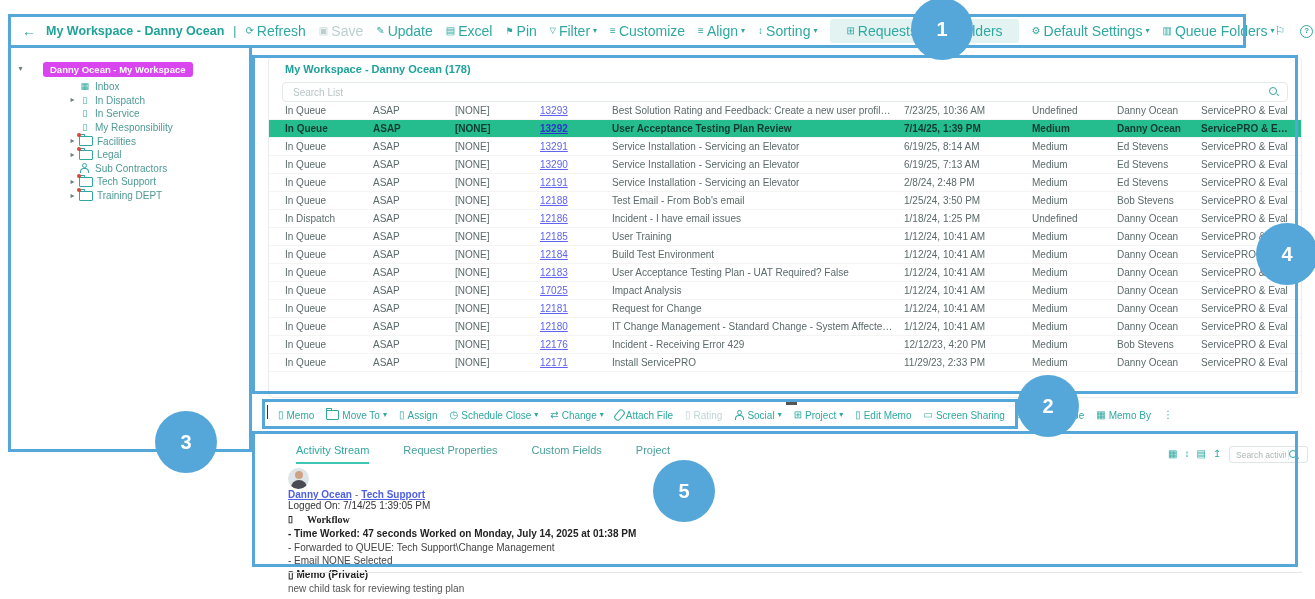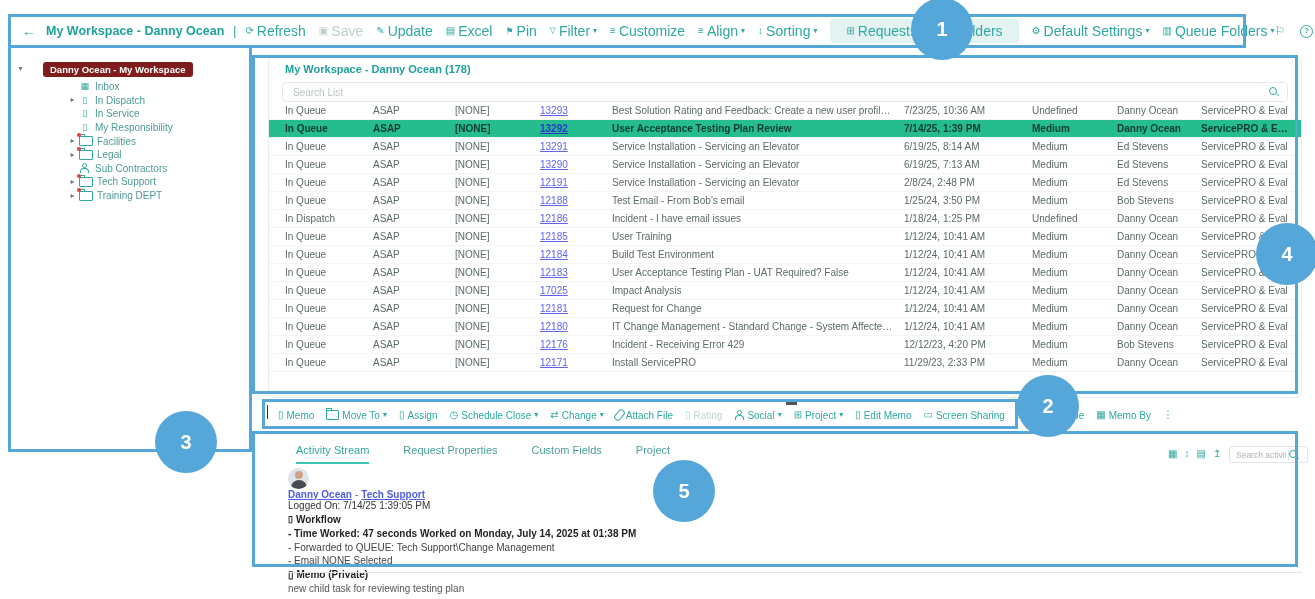--- a/index.html
+++ b/index.html
@@ -68,21 +68,21 @@
   .tb-right{margin-left:auto;display:flex;align-items:center;gap:15px;padding-right:24px;color:#2fa8a1;}
 
   
   .tree{position:absolute;left:12px;top:61px;width:238px;font-size:10px;}
   .trow{display:flex;align-items:center;height:13.6px;color:#4d9a95;cursor:pointer;}
   .trow.root{padding-left:2px;margin-bottom:3px;height:16px;}
   .trow.child{padding-left:54px;}
   .trow .tarrow{width:13px;flex:0 0 13px;color:#6d7d7d;}
   .trow .ticon{width:12px;flex:0 0 12px;margin-right:4px;color:#2fa8a1;font-size:9px;}
   .trow .tlabel{overflow:hidden;white-space:nowrap;}
-  .trow.selected .tlabel{background:#7f1d1d;color:#fff;font-weight:bold;padding:2px 7px;border-radius:3px;font-size:9.5px;}
+  .trow.selected .tlabel{background:#d946ef;color:#fff;font-weight:bold;padding:2px 7px;border-radius:3px;font-size:9.5px;}
 
   
   .gridcard{position:absolute;left:268px;top:56px;width:1034px;height:342px;background:#fff;
             border:1px solid #ececec;border-radius:6px;box-sizing:border-box;padding-top:6px;overflow:hidden;}
   .panel-title{font-size:11px;font-weight:bold;color:#1fa29a;margin:0 0 7px 16px;}
   .gsearch{display:flex;align-items:center;margin:1px 13px 0;height:20px;border:1px solid #e3e9e9;border-radius:4px;
            box-sizing:border-box;padding:0 8px;color:#2fa8a1;}
   .gsearch input{flex:1;border:none;outline:none;font-size:10px;font-family:"Liberation Sans",sans-serif;color:#5c6a6a;}
   .gsearch input::placeholder{color:#b9c5c5;}
   .ghead,.growg{display:grid;grid-template-columns:88px 82px 85px 72px 292px 128px 85px 84px 1fr;padding-left:16px;}
@@ -118,21 +118,21 @@
 
   .activity{position:absolute;left:288px;top:468px;width:920px;font-size:10px;color:#444;}
   .a-head{display:flex;align-items:flex-start;margin-bottom:2px;flex-direction:column;}
   .avatar{width:21px;height:21px;border-radius:50%;background:#dde5e9;position:relative;overflow:hidden;flex:0 0 21px;margin-right:7px;}
   .avatar::before{content:"";position:absolute;left:6.5px;top:3px;width:8px;height:8px;border-radius:50%;background:#cfa284;}
   .avatar::after{content:"";position:absolute;left:2.5px;top:12px;width:16px;height:10px;border-radius:8px 8px 0 0;background:#4a4a52;}
   .a-links{line-height:11px;}
   .a-links a{color:#4f5fe3;font-weight:bold;text-decoration:underline;cursor:pointer;}
   .a-links .dash{color:#666;margin:0 3px;}
   .a-logged{color:#333;line-height:12px;}
-  .a-section{font-weight:bold;color:#222;display:flex;align-items:center;gap:3px;margin:1px 0 3px;}
+  .a-section{font-weight:bold;color:#222;display:flex;align-items:center;gap:14px;margin:1px 0 3px;font-family:Liberation Serif, serif;}
   .a-section .ic{font-size:9px;}
   .a-line{line-height:12.4px;color:#444;}
   .a-line.bold{font-weight:bold;color:#222;margin-bottom:2px;}
   .a-memo-title{font-weight:bold;color:#222;display:flex;align-items:center;gap:3px;margin-top:2px;}
   .a-memo-text{margin-top:3px;color:#555;}
   .bottom-divider{position:absolute;left:288px;top:572px;width:1014px;height:1px;background:#e6e6e6;}
 
   
   .abox{position:absolute;border:3px solid #54a7d8;box-sizing:border-box;pointer-events:none;}
   #abox-toolbar{left:8px;top:14px;width:1238px;height:34px;}

